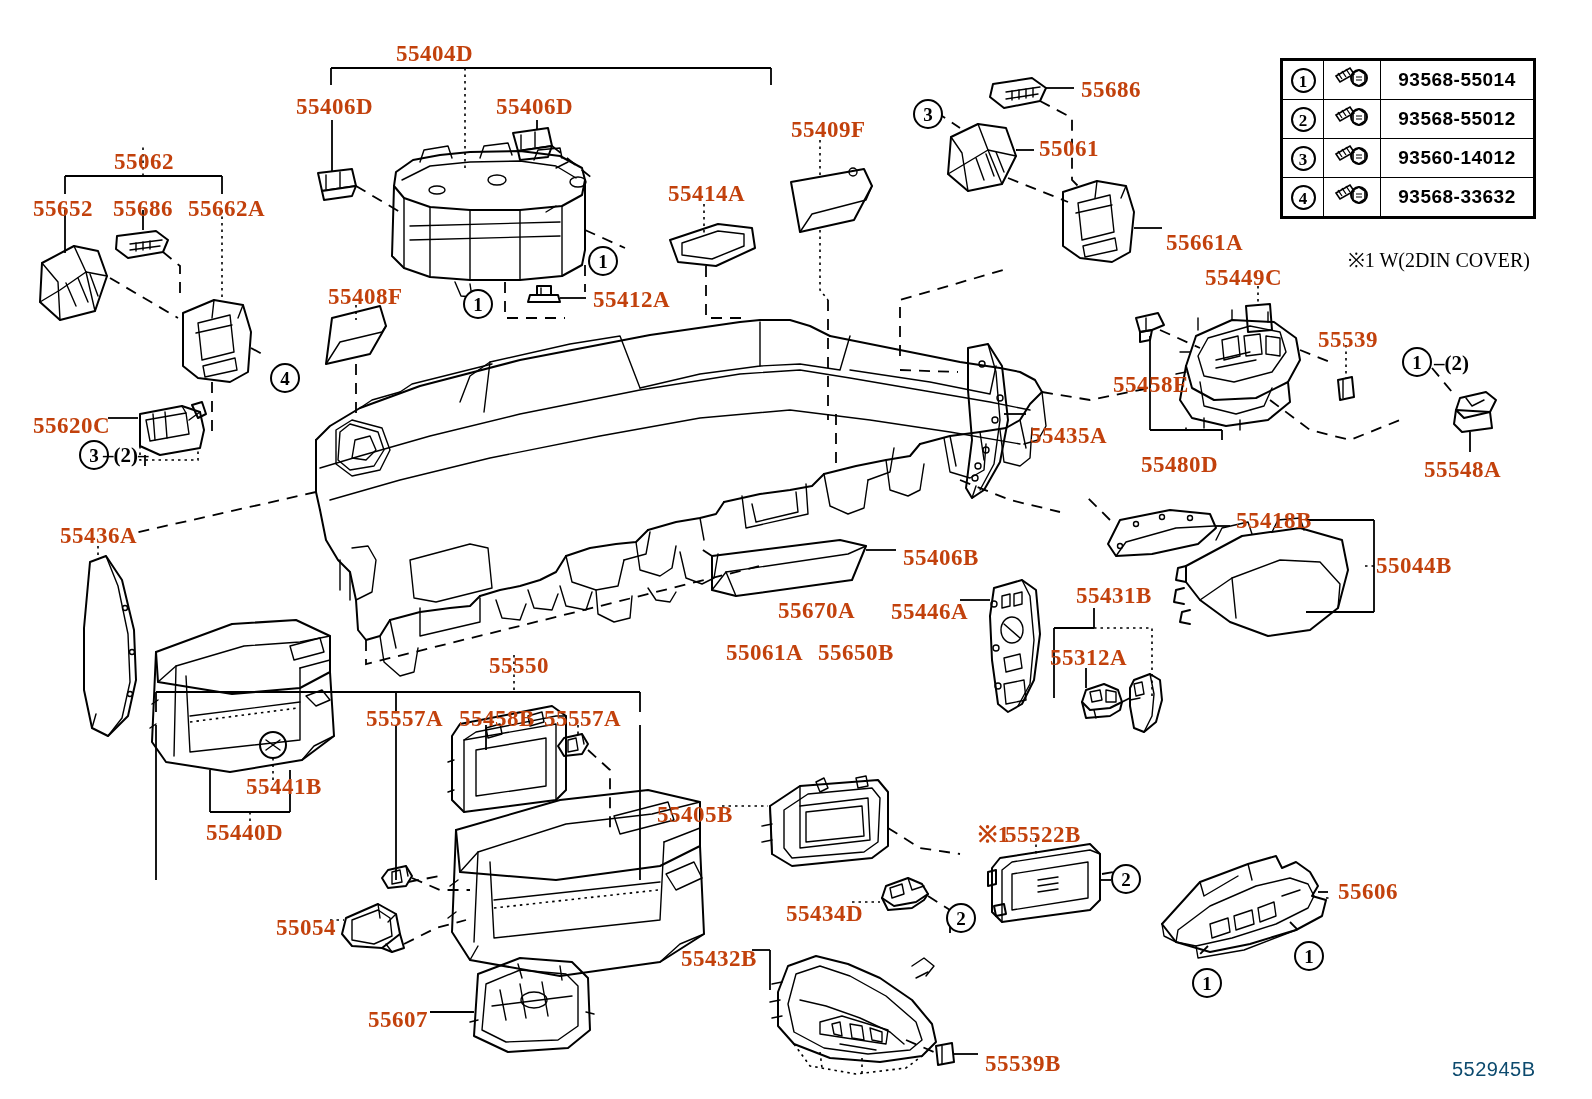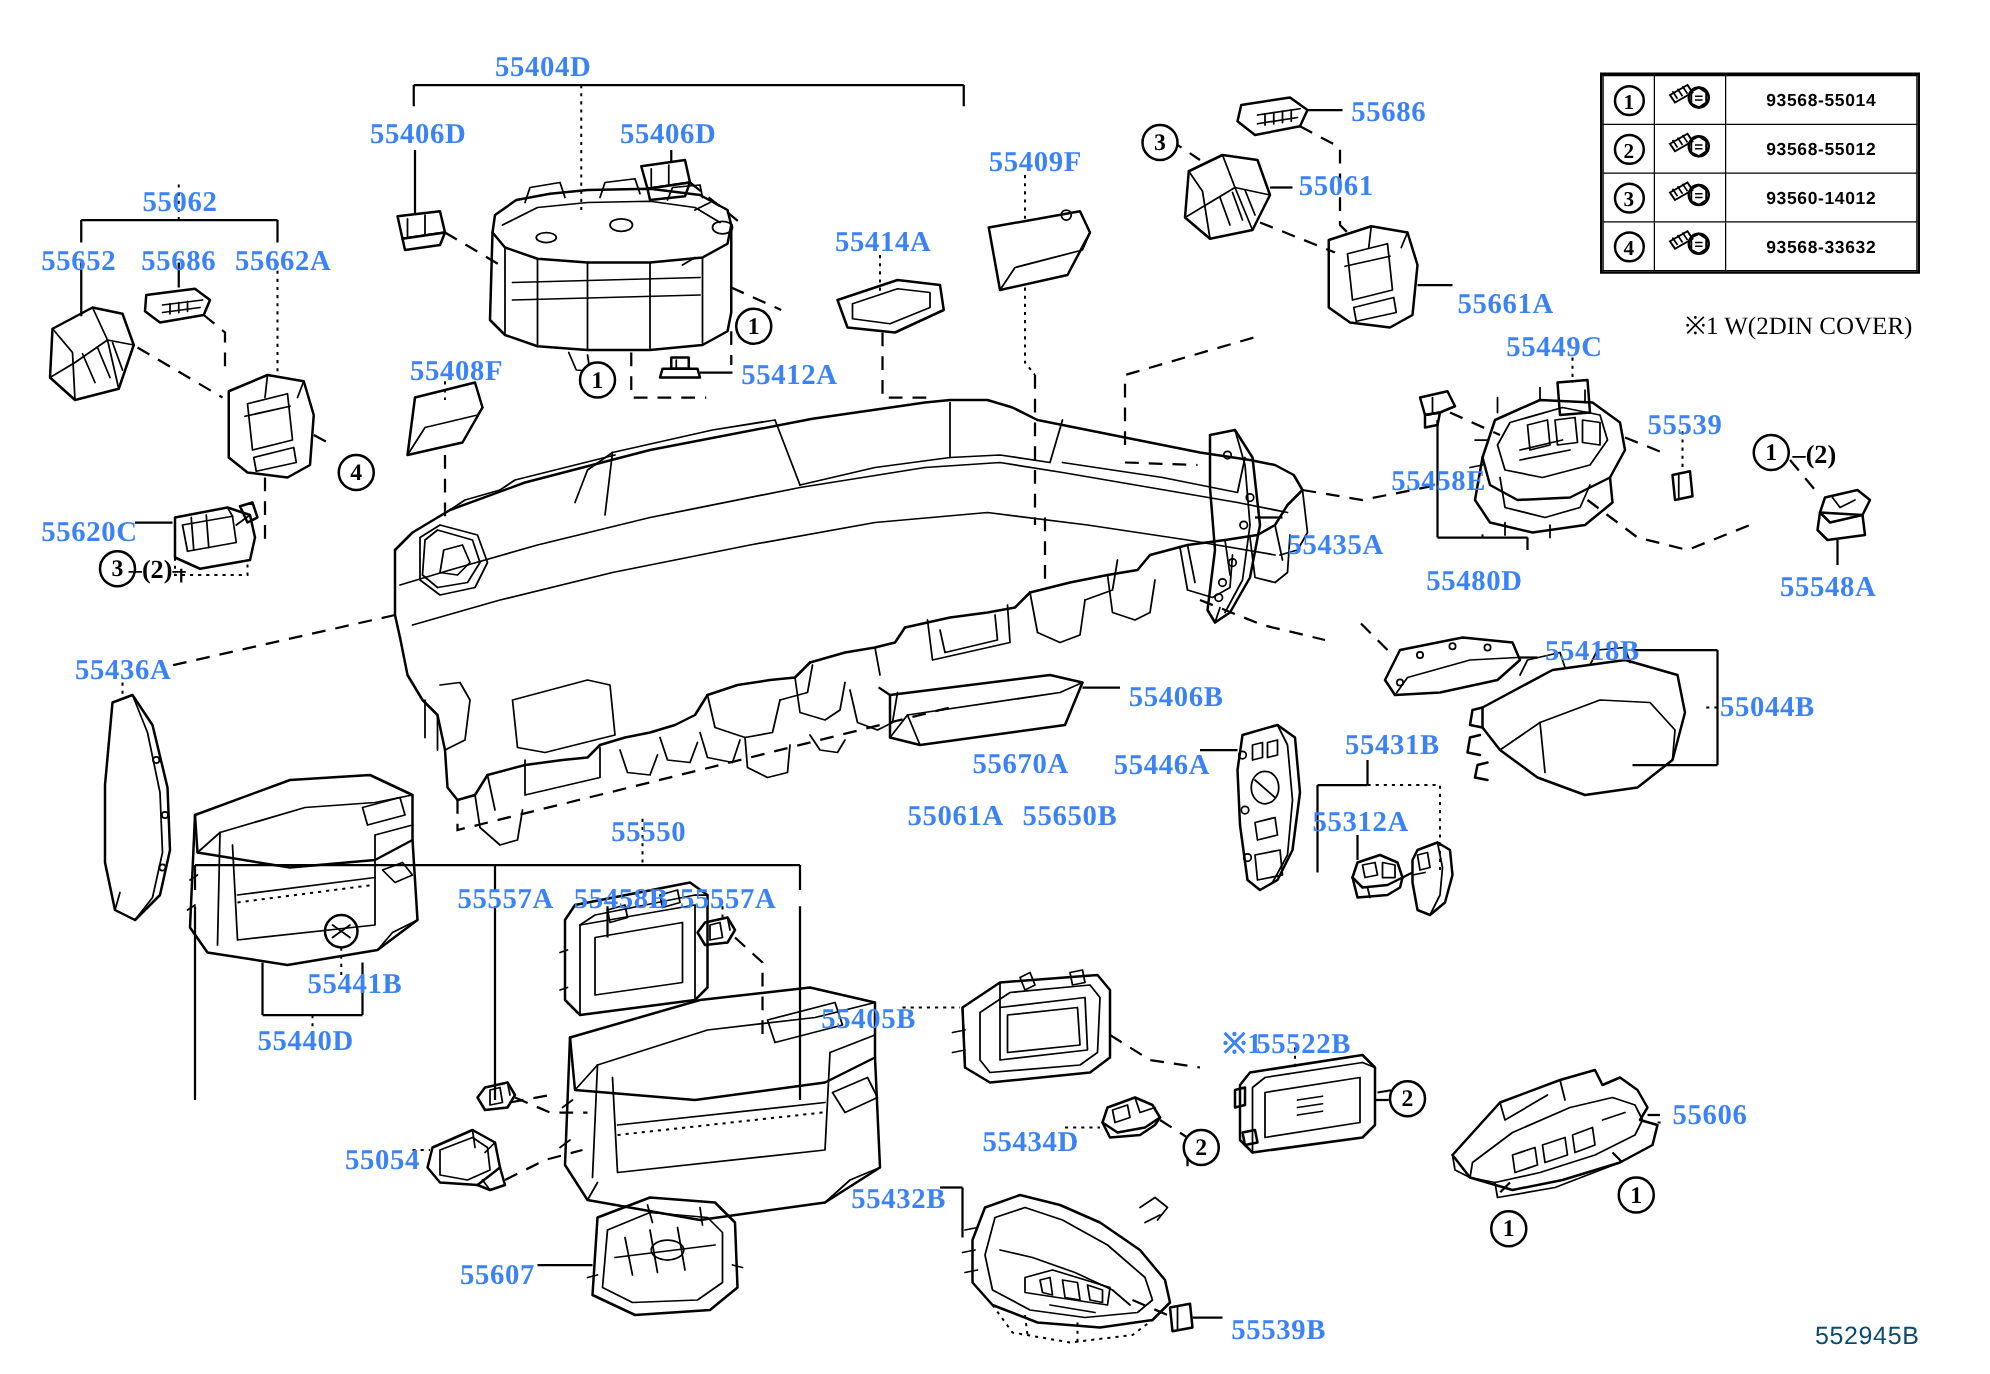--- a/index.html
+++ b/index.html
@@ -22,21 +22,21 @@
     width: 1592px;
     height: 1099px;
     pointer-events: none;
   }
   .lbl {
     position: absolute;
     font-family: "Liberation Serif", "DejaVu Serif", serif;
     font-weight: bold;
     font-size: 23px;
     letter-spacing: 0.5px;
-    color: #3b82f6;
+    color: #c2410c;
     white-space: nowrap;
     line-height: 1;
   }
   .note {
     position: absolute;
     font-family: "Liberation Serif", "DejaVu Serif", serif;
     font-size: 20px;
     font-weight: normal;
     color: #000;
     white-space: nowrap;
@@ -67,21 +67,21 @@
     height: 38px;
     text-align: center;
     vertical-align: middle;
     padding: 0;
   }
   #legend td.c-num { width: 40px; }
   #legend td.c-ico { width: 56px; }
   #legend td.c-pn {
     font-family: "Liberation Sans", "DejaVu Sans", sans-serif;
     font-weight: bold;
-    font-size: 14px;
+    font-size: 19px;
     letter-spacing: 0.5px;
   }
   .numcircle {
     display: inline-block;
     width: 25px; height: 25px;
     border: 2px solid #000;
     border-radius: 50%;
     line-height: 23px;
     text-align: center;
     font-family: "Liberation Serif", "DejaVu Serif", serif;

